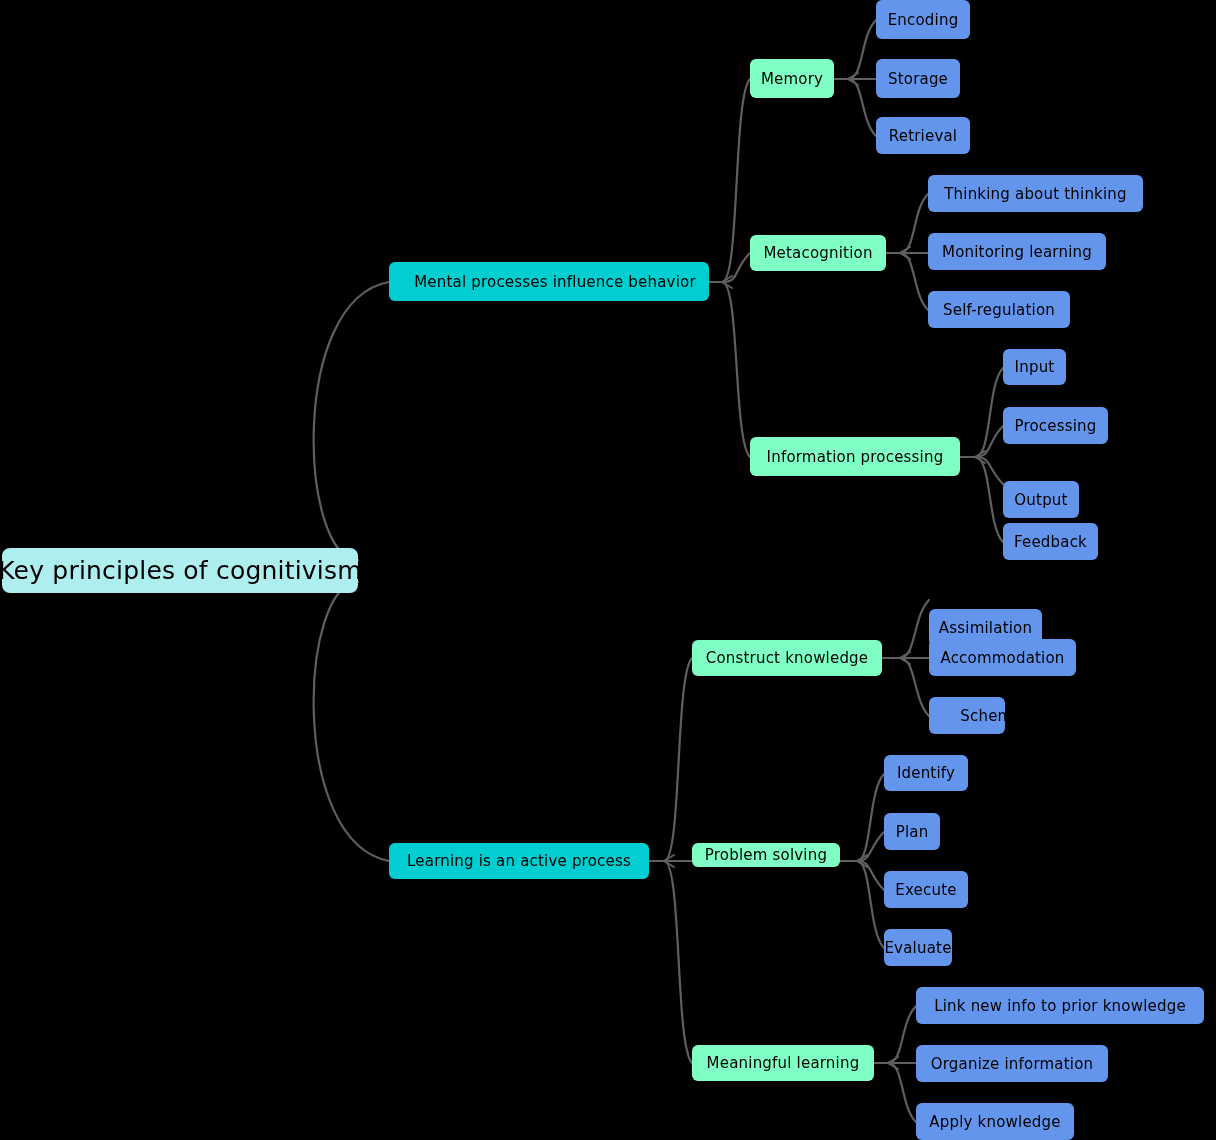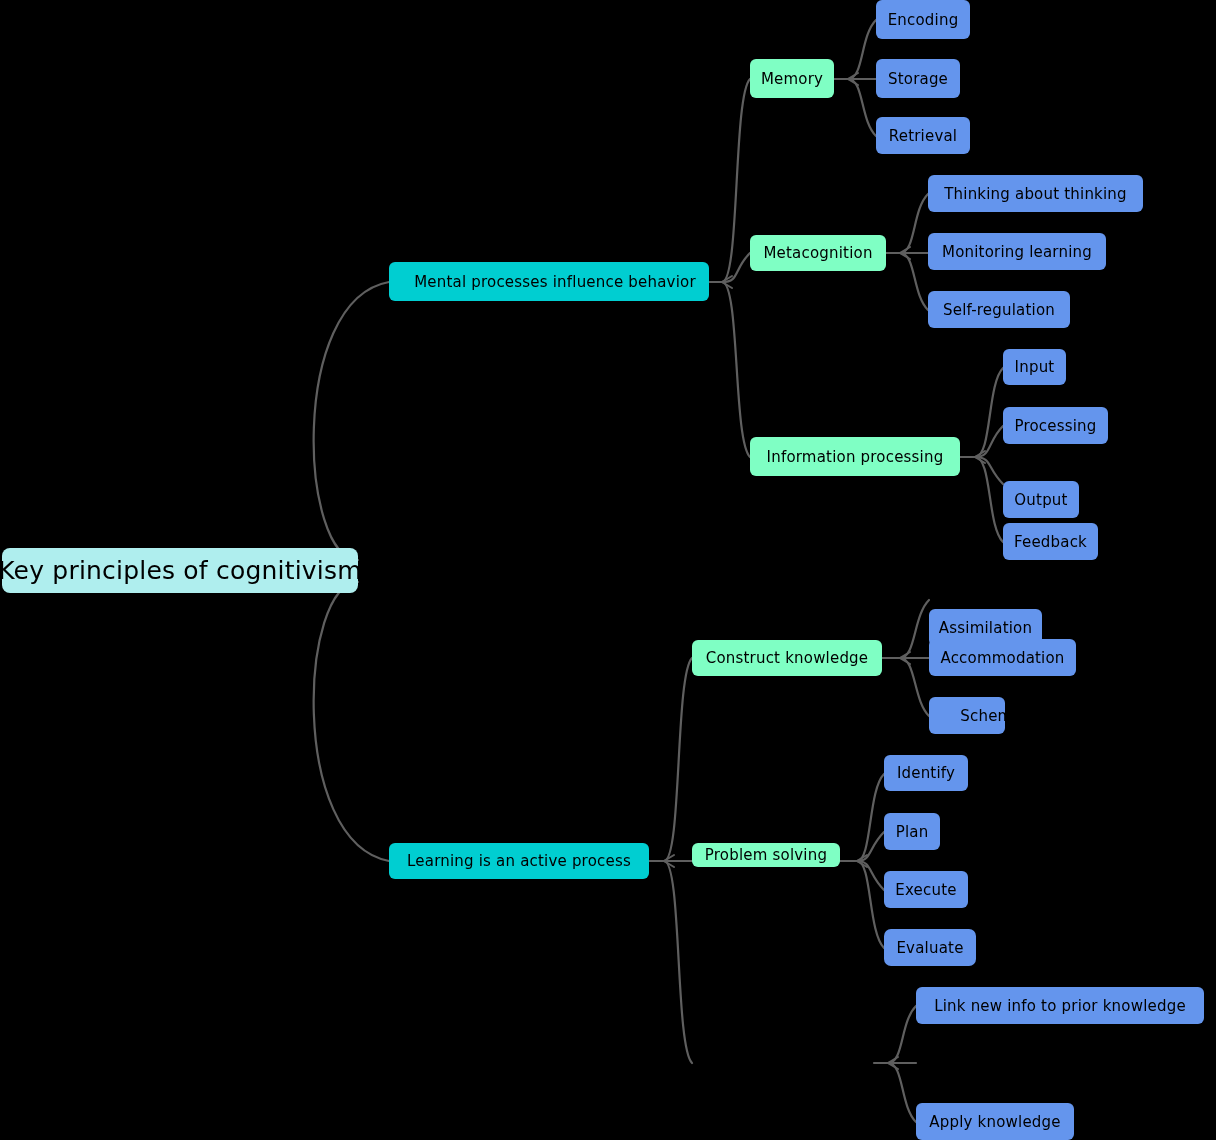--- a/index.html
+++ b/index.html
@@ -174,44 +174,50 @@
   <div class="node node-l3" style="left:1003px; top:523px; width:95px; height:37px;">
     <span>Feedback</span>
   </div>
 
   <div class="node node-l2" style="left:692px; top:640px; width:190px; height:36px;">
     <span>Construct knowledge</span>
   </div>
   <div class="node node-l2" style="left:692px; top:843px; width:148px; height:24px;">
     <span>Problem solving</span>
   </div>
+  <div class="node node-l2" style="left:692px; top:1045px; width:182px; height:36px;">
+    <span>Meaningful learning</span>
+  </div>
 
   <div class="node node-l3" style="left:929px; top:581px; width:113px; height:37px;margin-top:28px;">
     <span>Assimilation</span>
   </div>
   <div class="node node-l3" style="left:929px; top:639px; width:147px; height:37px;">
     <span>Accommodation</span>
   </div>
   <div class="node node-l3" style="left:929px; top:697px; width:76px; height:37px;padding-left:48px;">
     <span>Schema</span>
   </div>
 
   <div class="node node-l3" style="left:884px; top:755px; width:84px; height:36px;">
     <span>Identify</span>
   </div>
   <div class="node node-l3" style="left:884px; top:813px; width:56px; height:37px;">
     <span>Plan</span>
   </div>
   <div class="node node-l3" style="left:884px; top:871px; width:84px; height:37px;">
     <span>Execute</span>
   </div>
-  <div class="node node-l3" style="left:884px; top:929px; width:92px; height:37px;border-radius:7px;">
+  <div class="node node-l3" style="left:884px; top:929px; width:68px; height:37px;">
     <span>Evaluate</span>
   </div>
 
   <div class="node node-l3" style="left:916px; top:987px; width:288px; height:37px;">
     <span>Link new info to prior knowledge</span>
   </div>
+  <div class="node node-l3" style="left:916px; top:1045px; width:192px; height:37px;">
+    <span>Organize information</span>
+  </div>
   <div class="node node-l3" style="left:916px; top:1103px; width:158px; height:37px;">
     <span>Apply knowledge</span>
   </div>
 
 </div>
 
 </body></html>

